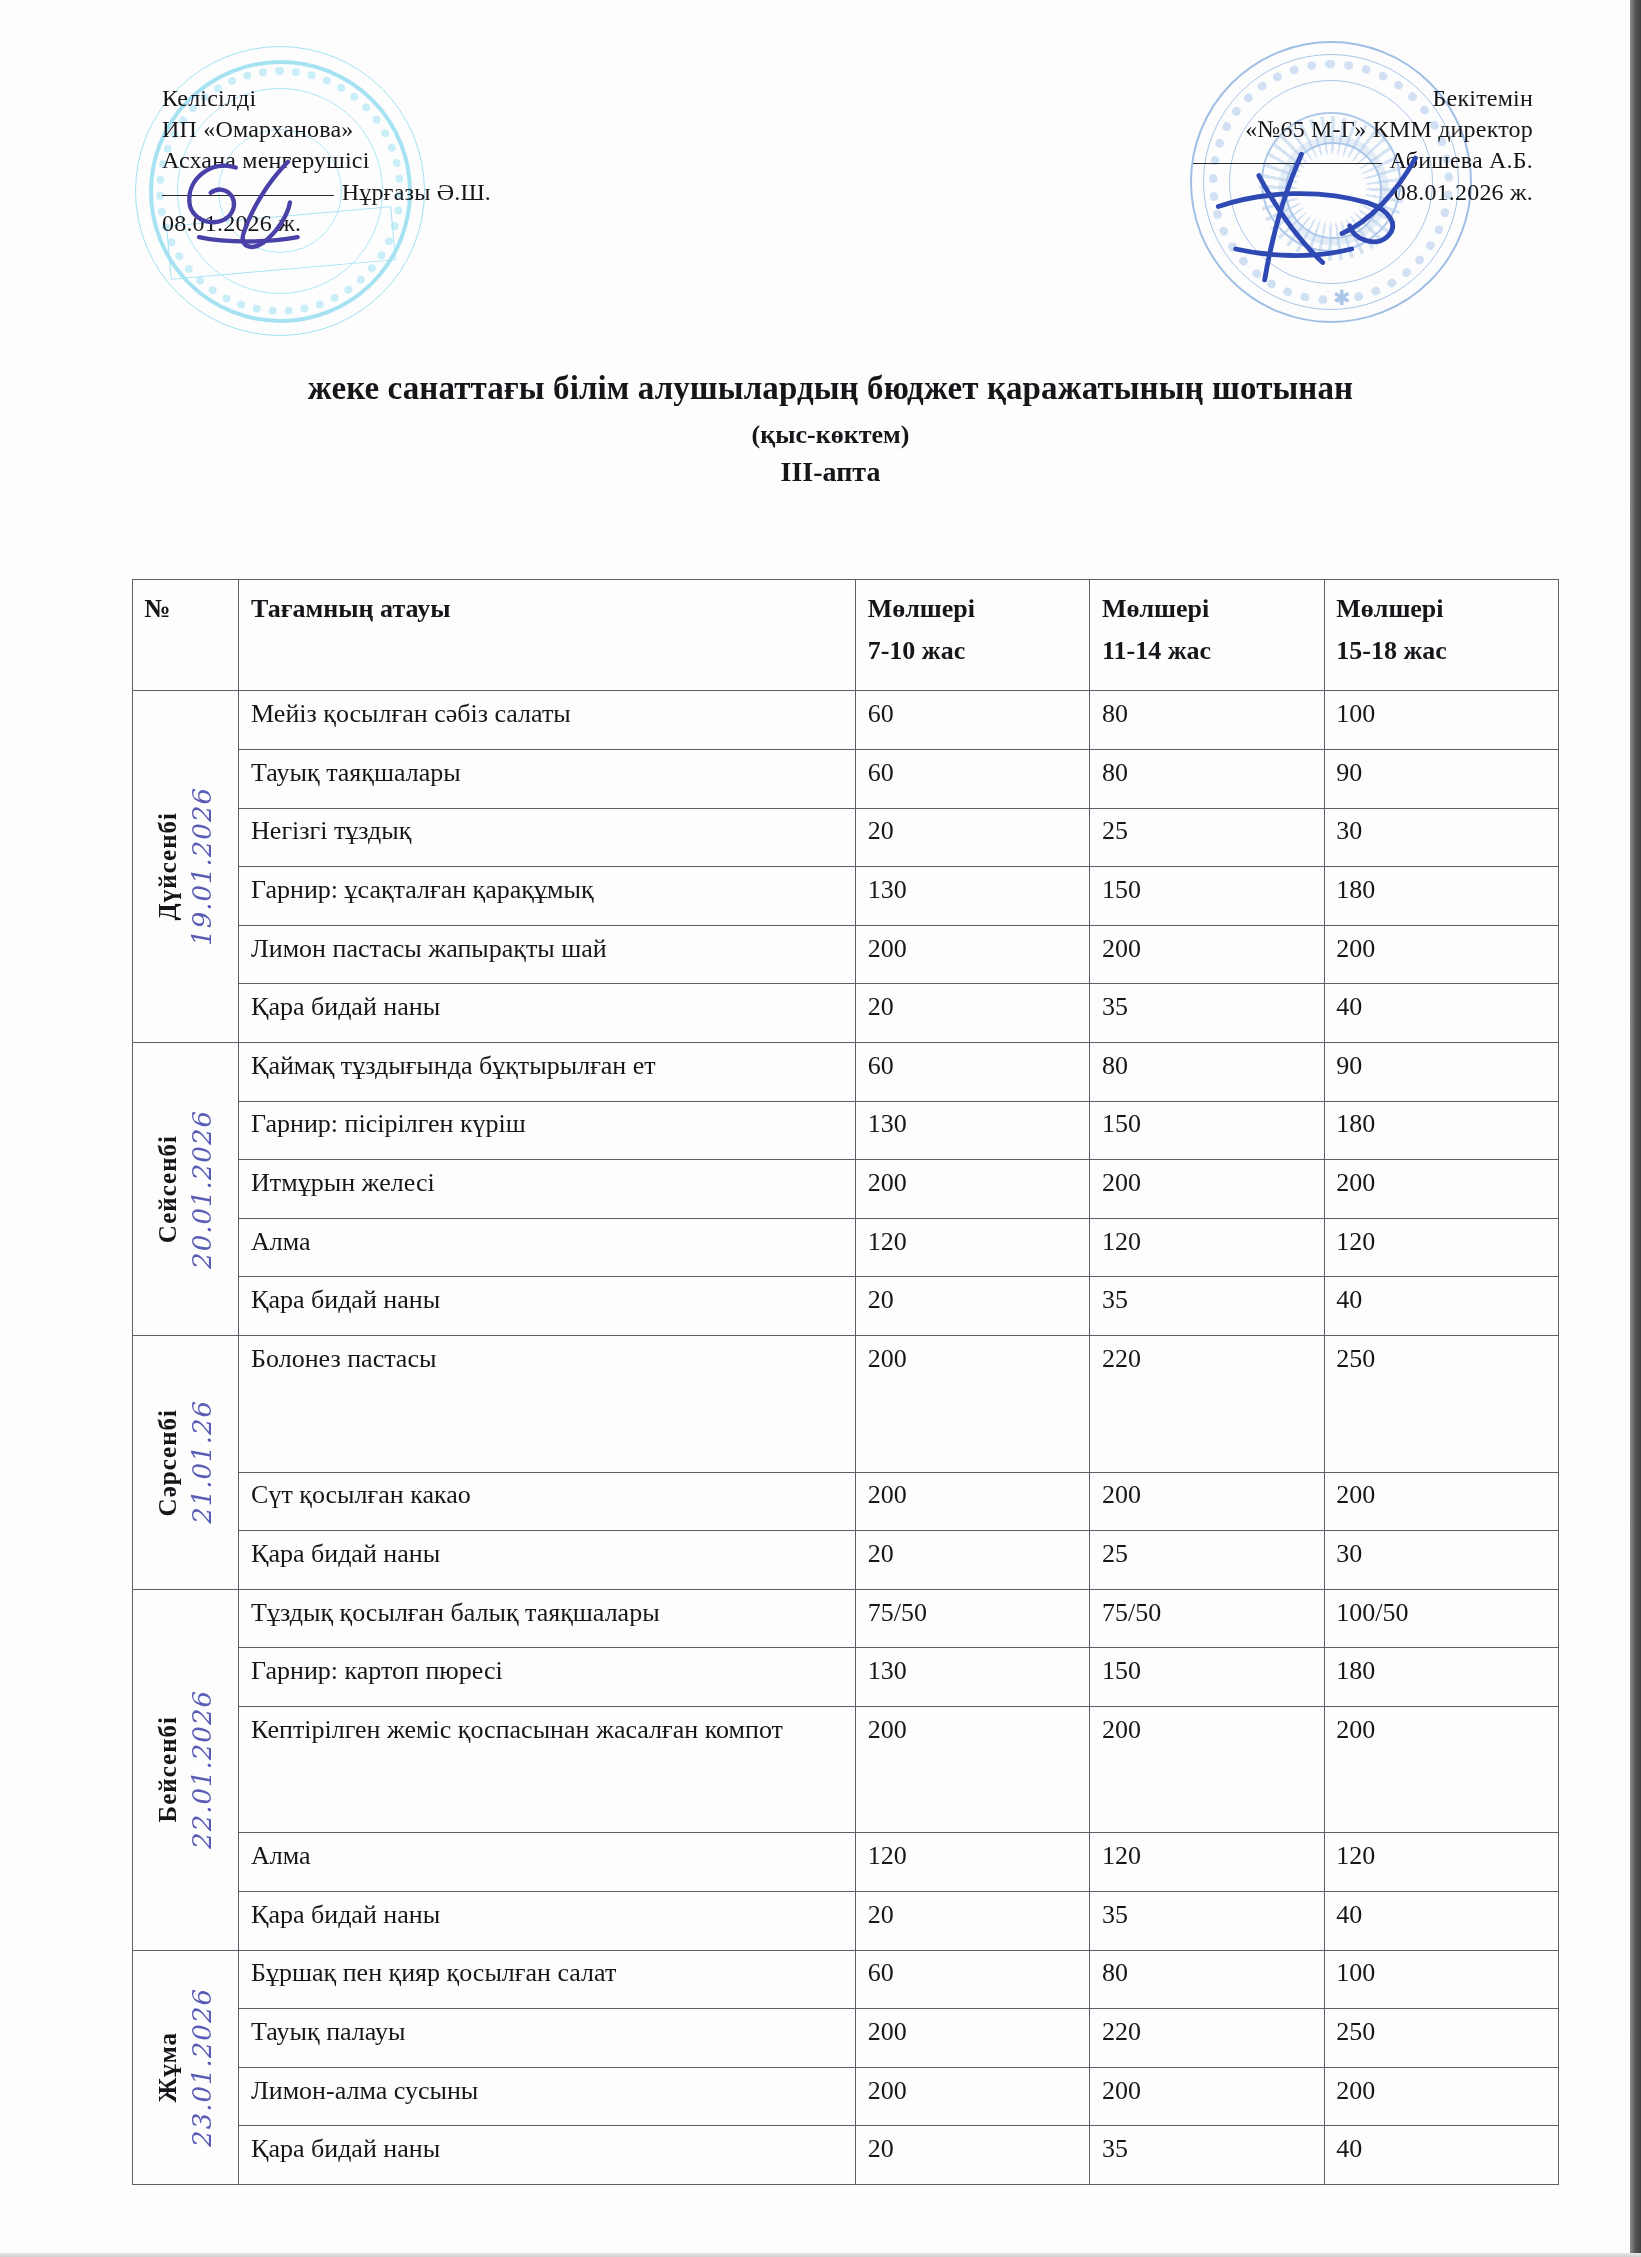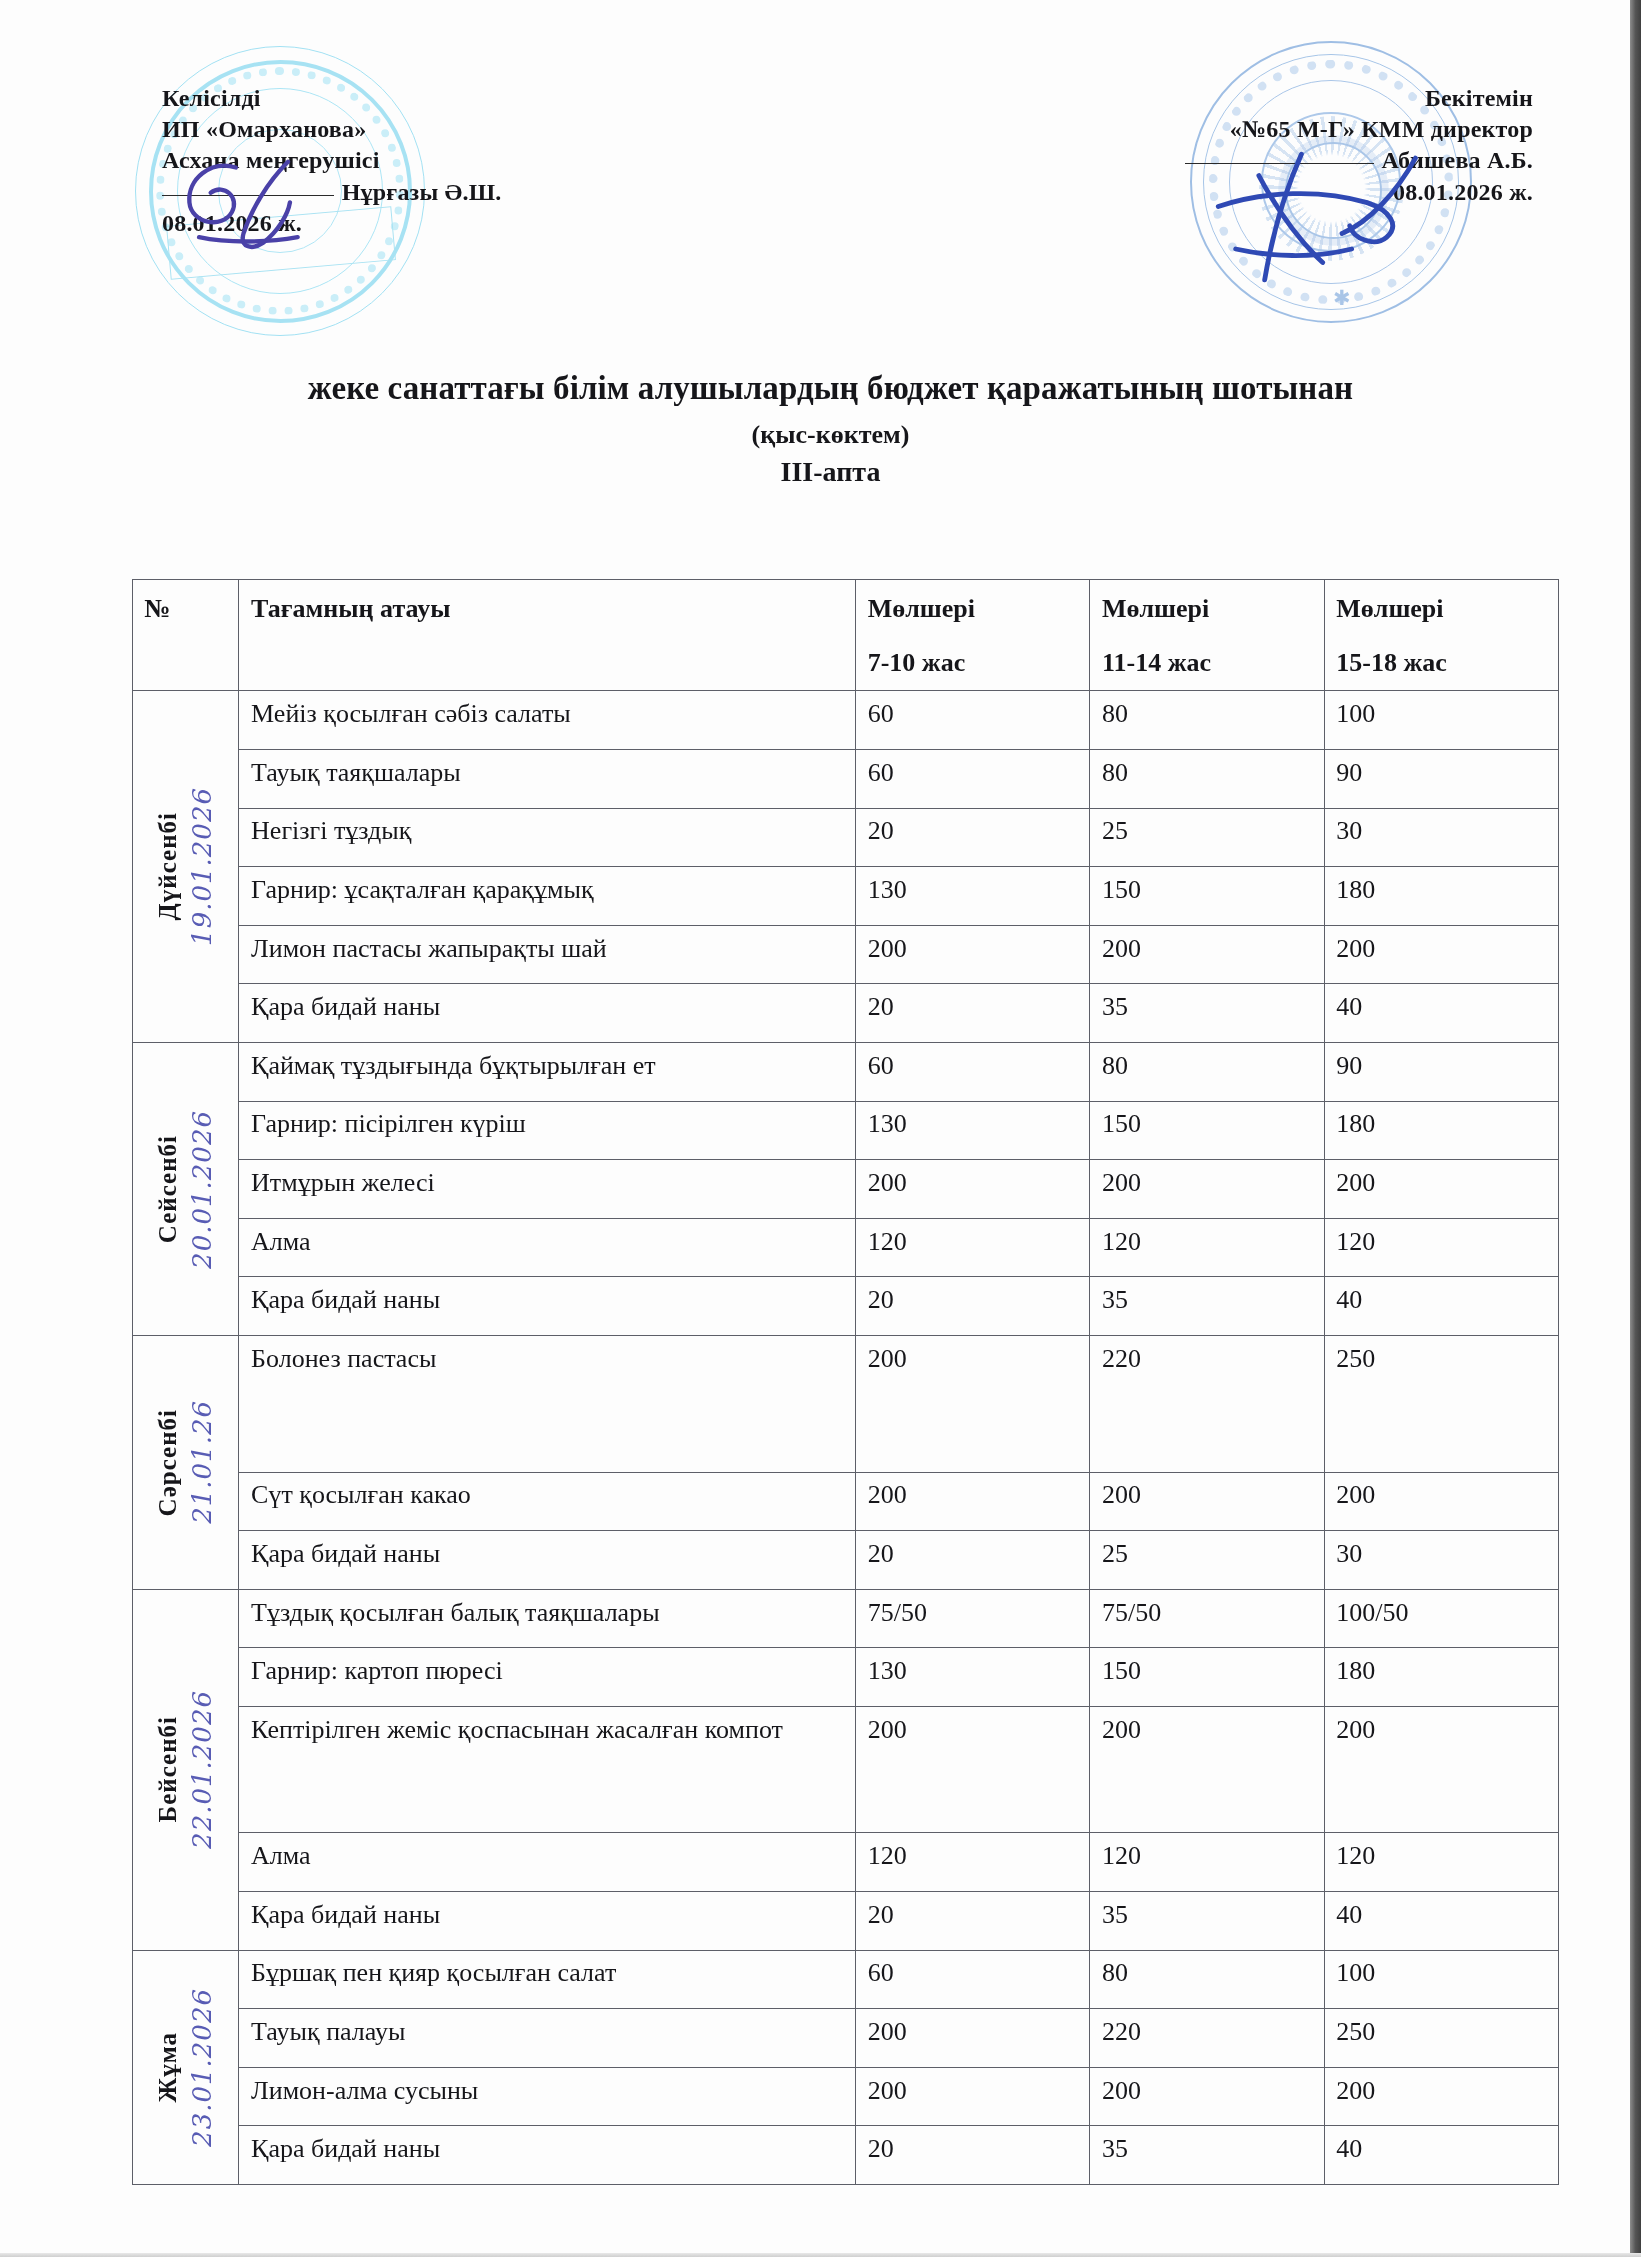--- a/index.html
+++ b/index.html
@@ -36,21 +36,21 @@
     left: 0;
     bottom: 0;
     width: 1641px;
     height: 3.9px;
     background: linear-gradient(to bottom, #e8e8e8, #cfcfcf);
   }
 
   
   .approval {
     position: absolute;
-    font-weight: bold;
+    font-weight: normal;
     font-size: 24px;
     line-height: 1.30;
     letter-spacing: 0.2px;
     white-space: nowrap;
   }
   .approval.left {
     left: 162px;
     top: 83px;
     text-align: left;
   }
@@ -222,21 +222,21 @@
     height: 93px;
     vertical-align: top;
     padding-top: 11.6px;
   }
   .col-num   { width: 100px; }
   .col-dish  { width: 579px; }
   .col-amt   { width: 220px; }
 
   .hdr-amount .sub {
     display: block;
-    margin-top: 21px;
+    margin-top: 9px;
   }
 
   td.daycell {
     position: relative;
     padding: 0;
     width: 100px;
   }
   .day-stack {
     position: absolute;
     inset: 0;

